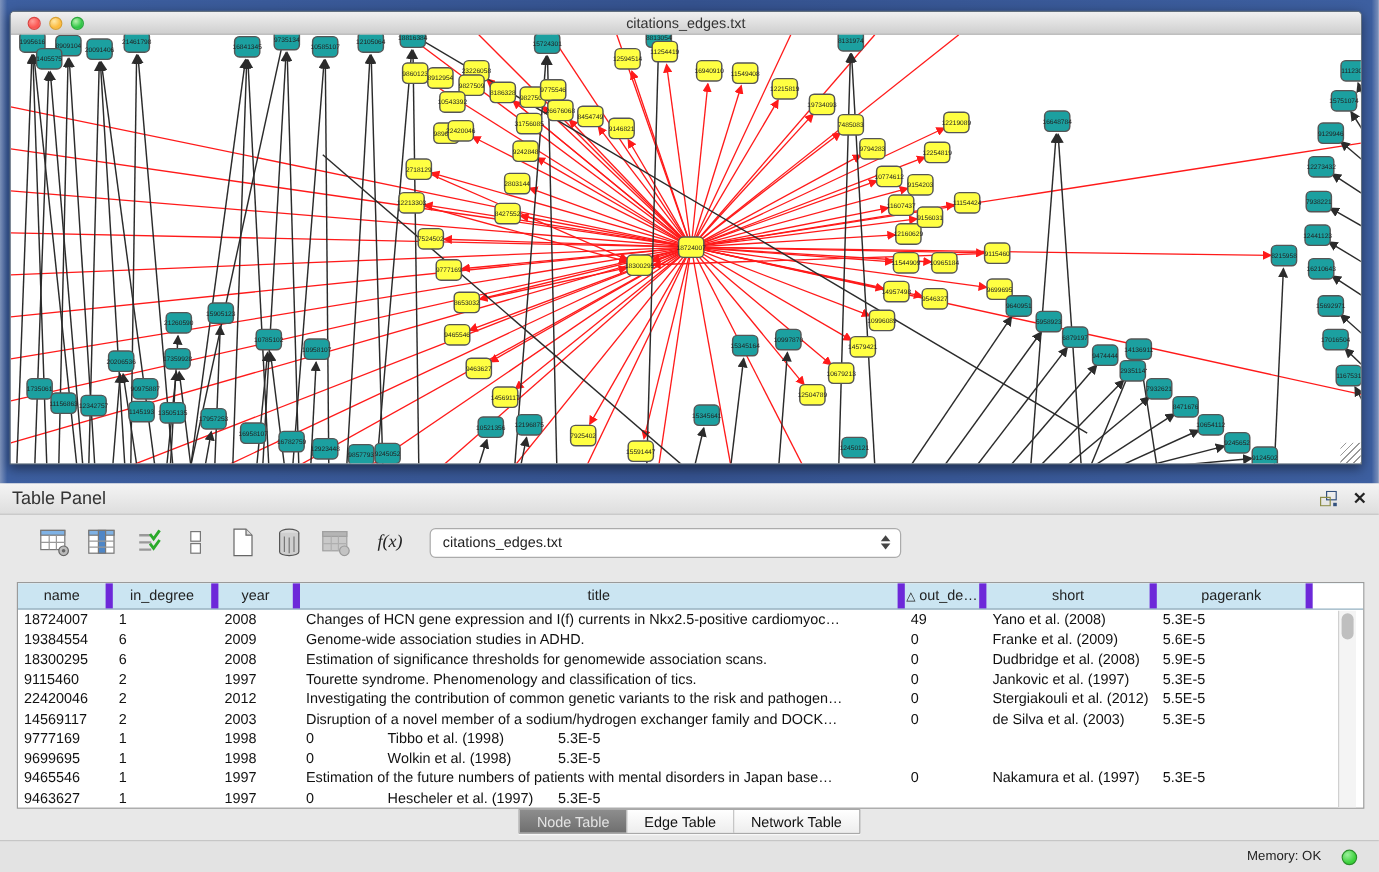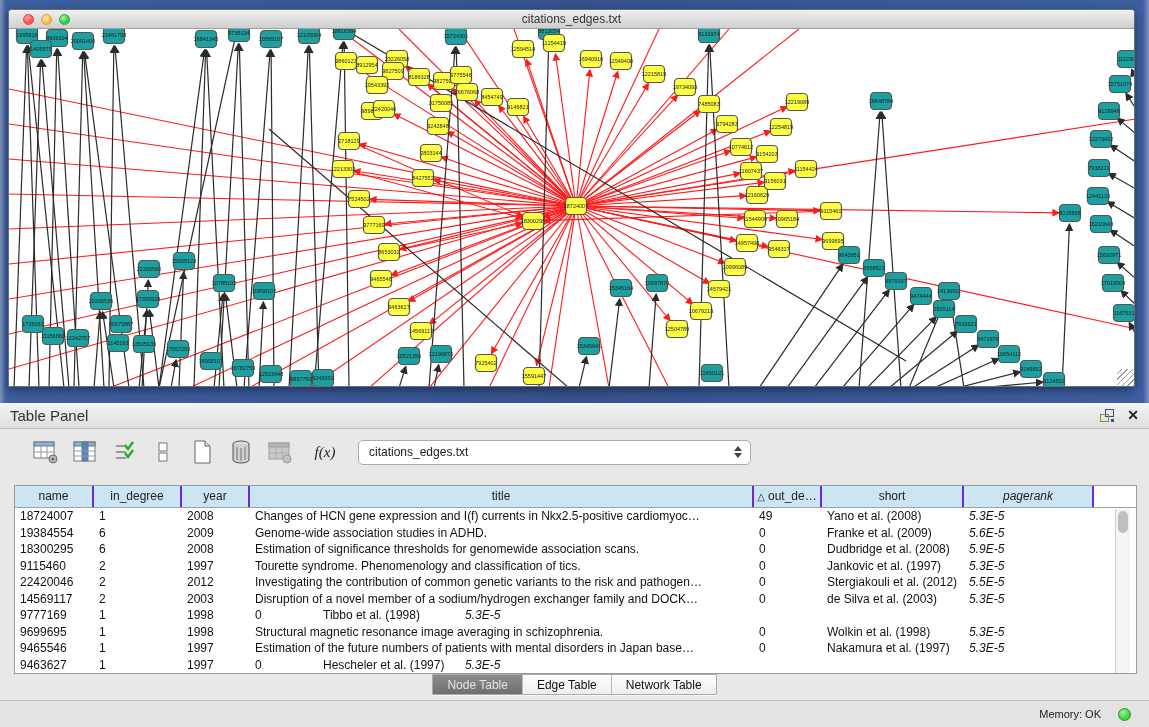--- a/index.html
+++ b/index.html
@@ -36,26 +36,26 @@
   .fx{font-size:15px;font-style:italic;color:#222;font-family:"Liberation Serif",serif;margin-left:12px;}
   .table-select{margin-left:14px;width:393px;height:25px;background:#fff;border:1px solid #ababab;
     border-radius:5px;display:flex;align-items:center;padding:0 6px 0 10px;font-size:12px;color:#222;}
   .table-select .val{flex:1;}
   .stepper{display:flex;flex-direction:column;gap:2px;align-items:center;padding-right:2px;}
   .stepper .up{width:0;height:0;border-left:4px solid transparent;border-right:4px solid transparent;border-bottom:5px solid #444;}
   .stepper .down{width:0;height:0;border-left:4px solid transparent;border-right:4px solid transparent;border-top:5px solid #444;}
   .table-wrap{position:absolute;left:14px;top:82px;width:1123px;height:189px;background:#fff;
     border:1px solid #9a9a9a;overflow:hidden;}
   .thead{display:flex;height:22px;background:#CBE5F2;border-bottom:1px solid #8fa6b5;}
-  .th{font-size:12px;color:#222;text-align:center;line-height:21px;border-right:2px solid #6d28d9;
+  .th{font-size:12px;color:#222;text-align:center;line-height:21px;border-right:6px solid #6d28d9;
     overflow:hidden;white-space:nowrap;}
   .th.filler{flex:1;background:#fff;border-right:none;}
   .trow{display:flex;height:16.5px;}
   .tcell{font-size:12px;color:#111;line-height:16.5px;padding-left:5px;overflow:hidden;white-space:nowrap;}
-  .c0{width:79px;}.c1{width:88px;}.c2{width:68px;}.c3{width:504px;}.c4{width:68px;}.c5{width:142px;}.c6{width:130px;font-style:italic;}
+  .c0{width:79px;}.c1{width:88px;}.c2{width:68px;}.c3{width:504px;}.c4{width:68px;}.c5{width:142px;}.c6{width:130px;}
   .sort-tri{font-size:10px;margin-right:3px;color:#222;}
   .vscroll{position:absolute;right:6px;top:23px;width:15px;height:164px;background:#F4F4F4;
     border-left:1px solid #d0d0d0;}
   .vthumb{position:absolute;left:2px;top:2px;width:10px;height:22px;background:#BFBFBF;border-radius:6px;}
   .seg-tabs{position:absolute;left:0;top:271px;width:100%;display:flex;justify-content:center;}
   .seg{display:flex;border:1px solid #a9a9a9;border-radius:1px;overflow:hidden;height:21px;
     box-shadow:0 1px 0 rgba(255,255,255,.7);}
   .seg-item{font-size:12px;padding:0 14px;line-height:20px;background:linear-gradient(#fff,#EDEDED);
     color:#111;border-right:1px solid #bdbdbd;}
   .seg-item:last-child{border-right:none;}
@@ -864,21 +864,20 @@
           <div class="tcell c1">1</div>
           <div class="tcell c2">1998</div>
           <div class="tcell c4">0</div>
           <div class="tcell c5">Tibbo et al. (1998)</div>
           <div class="tcell c6">5.3E-5</div>
         </div>
         <div class="trow">
           <div class="tcell c0">9699695</div>
           <div class="tcell c1">1</div>
           <div class="tcell c2">1998</div>
-          <div class="tcell c3">Structural magnetic resonance image averaging in schizophrenia.</div>
           <div class="tcell c4">0</div>
           <div class="tcell c5">Wolkin et al. (1998)</div>
           <div class="tcell c6">5.3E-5</div>
         </div>
         <div class="trow">
           <div class="tcell c0">9465546</div>
           <div class="tcell c1">1</div>
           <div class="tcell c2">1997</div>
           <div class="tcell c3">Estimation of the future numbers of patients with mental disorders in Japan base…</div>
           <div class="tcell c4">0</div>

